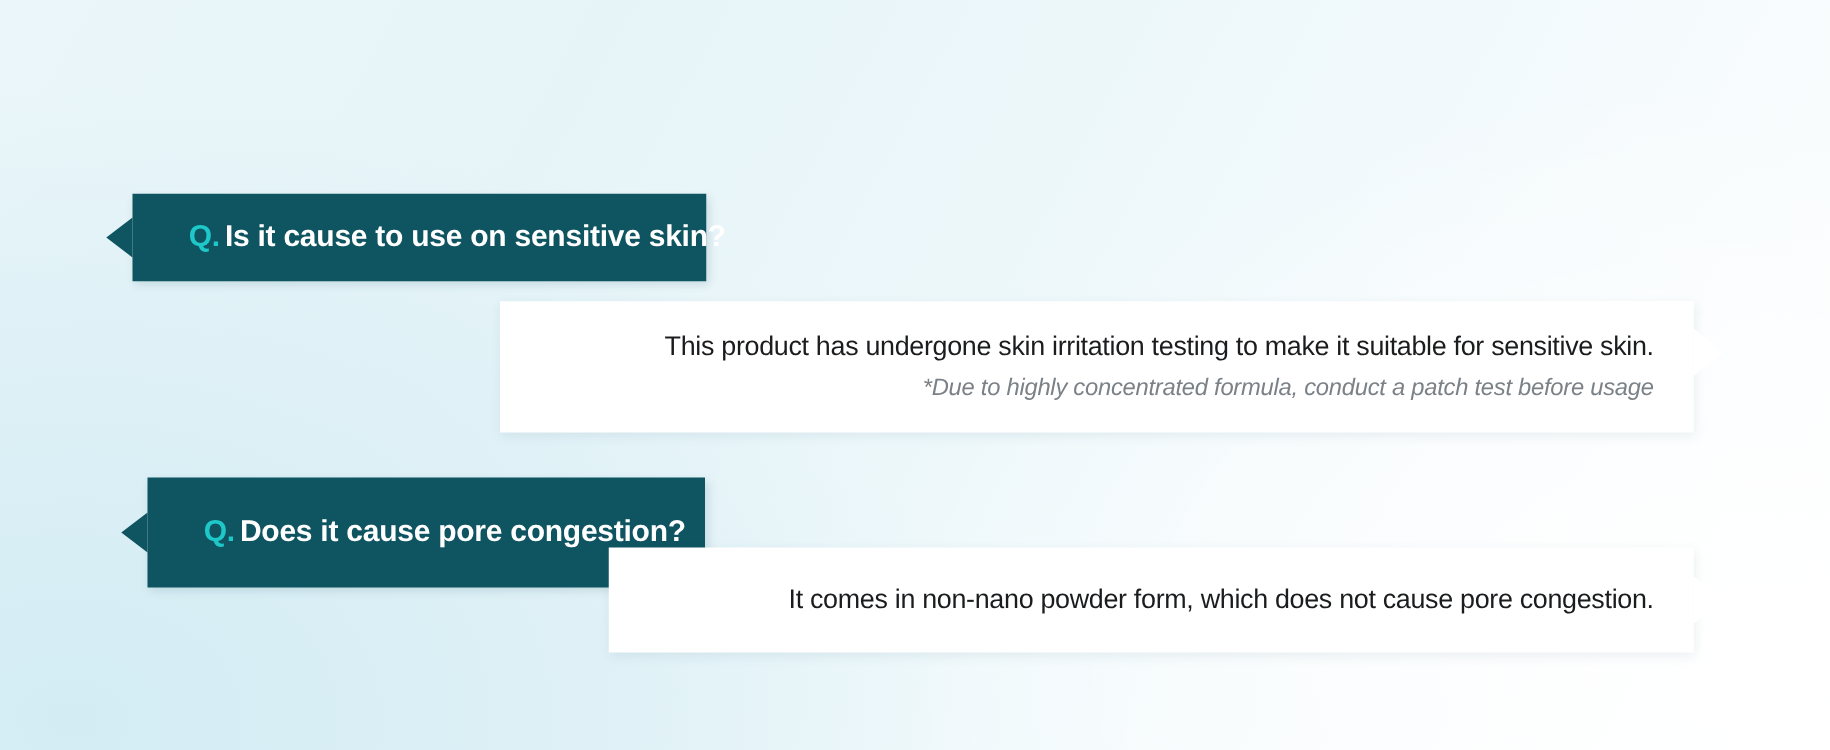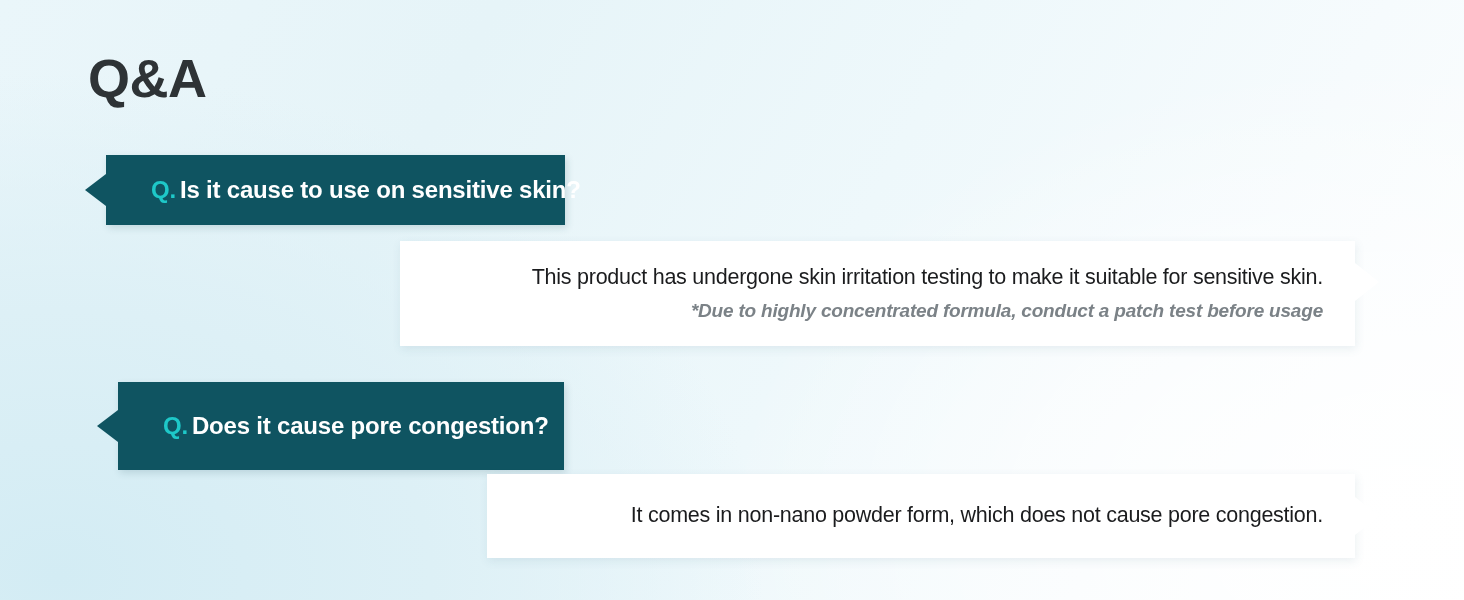--- a/index.html
+++ b/index.html
@@ -82,21 +82,21 @@
   .a-bubble .tail-r {
     position:absolute;
     right:-24px;
     width:0; height:0;
     border-top:19px solid transparent;
     border-bottom:19px solid transparent;
     border-left:24px solid #ffffff;
   }
   #a1 { left:400px; top:241px; width:955px; height:105px; }
   #a1 .tail-r { top:22px; }
-  #a2 { left:487px; top:474px; width:868px; height:84px;text-align:right; }
+  #a2 { left:487px; top:438px; width:868px; height:84px;text-align:right; }
   #a2 .tail-r { top:50%; transform:translateY(-50%); }
 
   .a-inner {
     height:100%;
     display:flex;
     flex-direction:column;
     justify-content:center;
     align-items:flex-end;
     padding:0 32px 0 30px;
   }
@@ -108,30 +108,28 @@
     line-height:1.3;
   }
   .a-note {
     font-size:19px;
     font-style:italic;
     color:#7b8287;
     letter-spacing:-0.2px;
     white-space:nowrap;
     margin-top:7px;
     line-height:1.3;
-    font-weight:bold;
   }
   #a2 .a-inner { align-items:flex-end; }
 </style>
 </head>
 <body>
 
 <div class="stage">
 
-  <div class="qa-title">Q&amp;A</div>
 
   <div class="q-bubble" id="q1">
     <span class="tail"></span>
     <span class="q-text"><span class="q-mark">Q.</span><span>Is it cause to use on sensitive skin?</span></span>
   </div>
 
   <div class="a-bubble" id="a1">
     <span class="tail-r"></span>
     <div class="a-inner">
       <div class="a-main">This product has undergone skin irritation testing to make it suitable for sensitive skin.</div>

